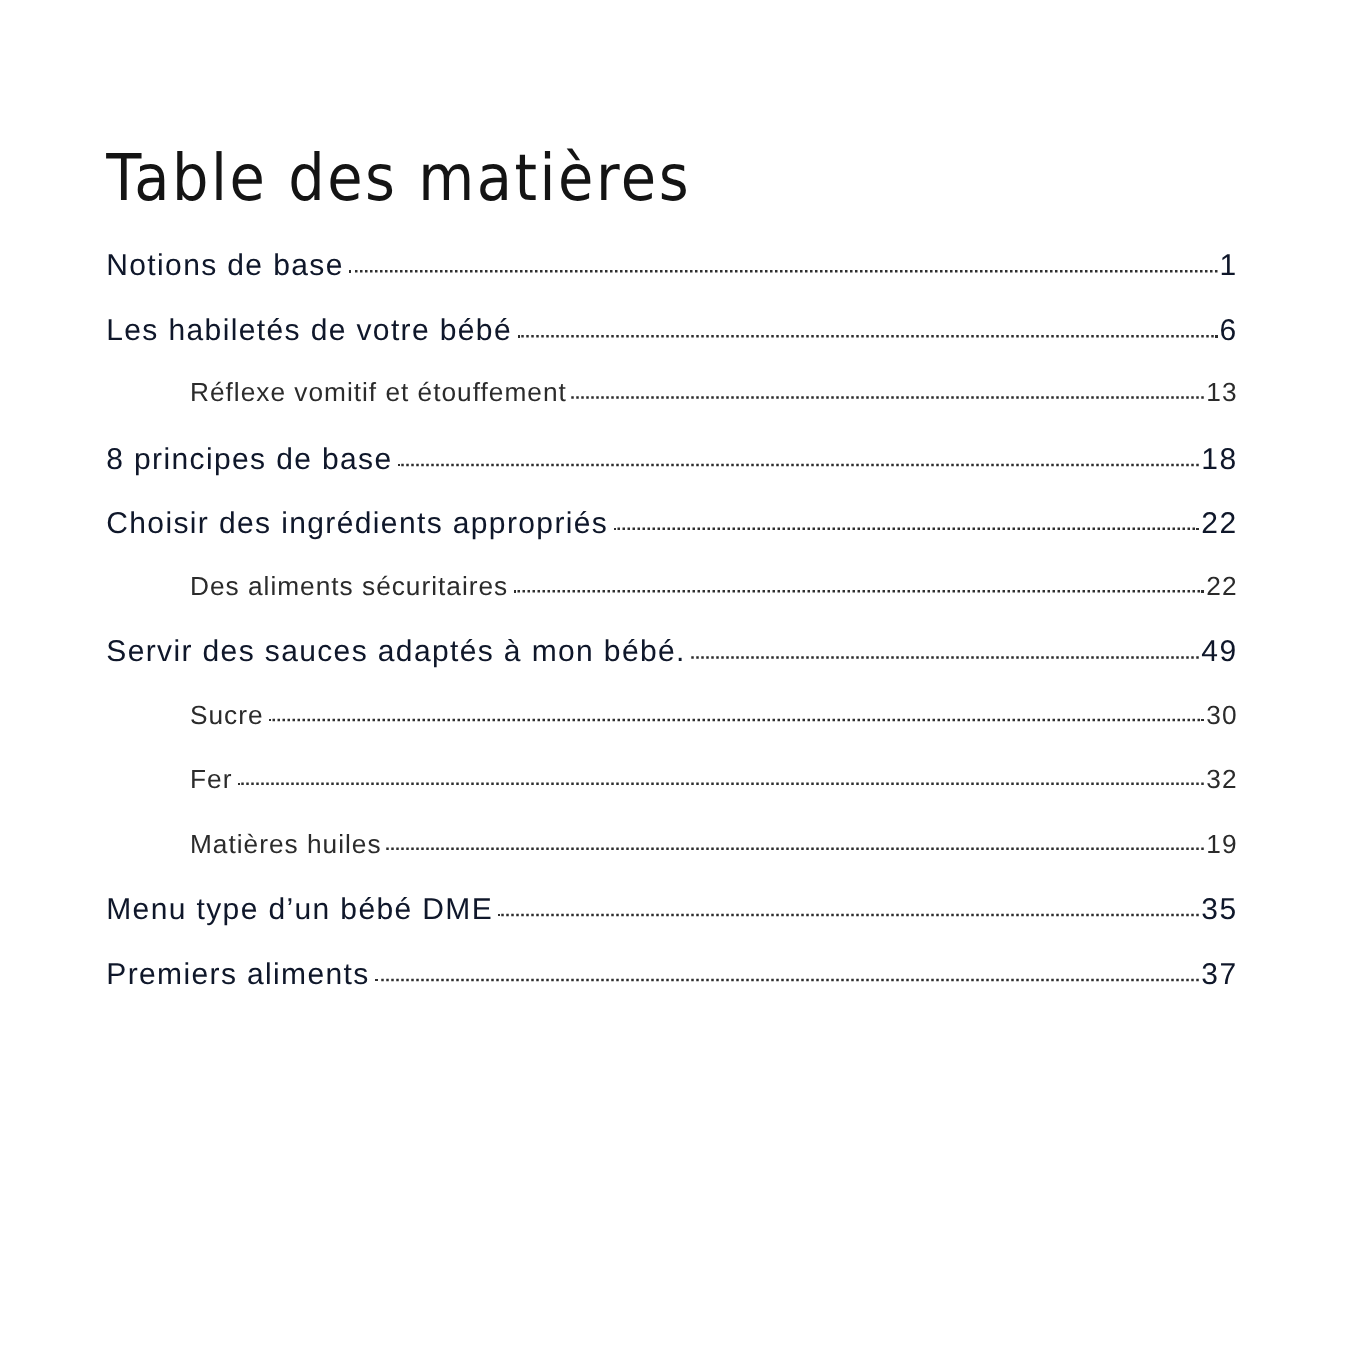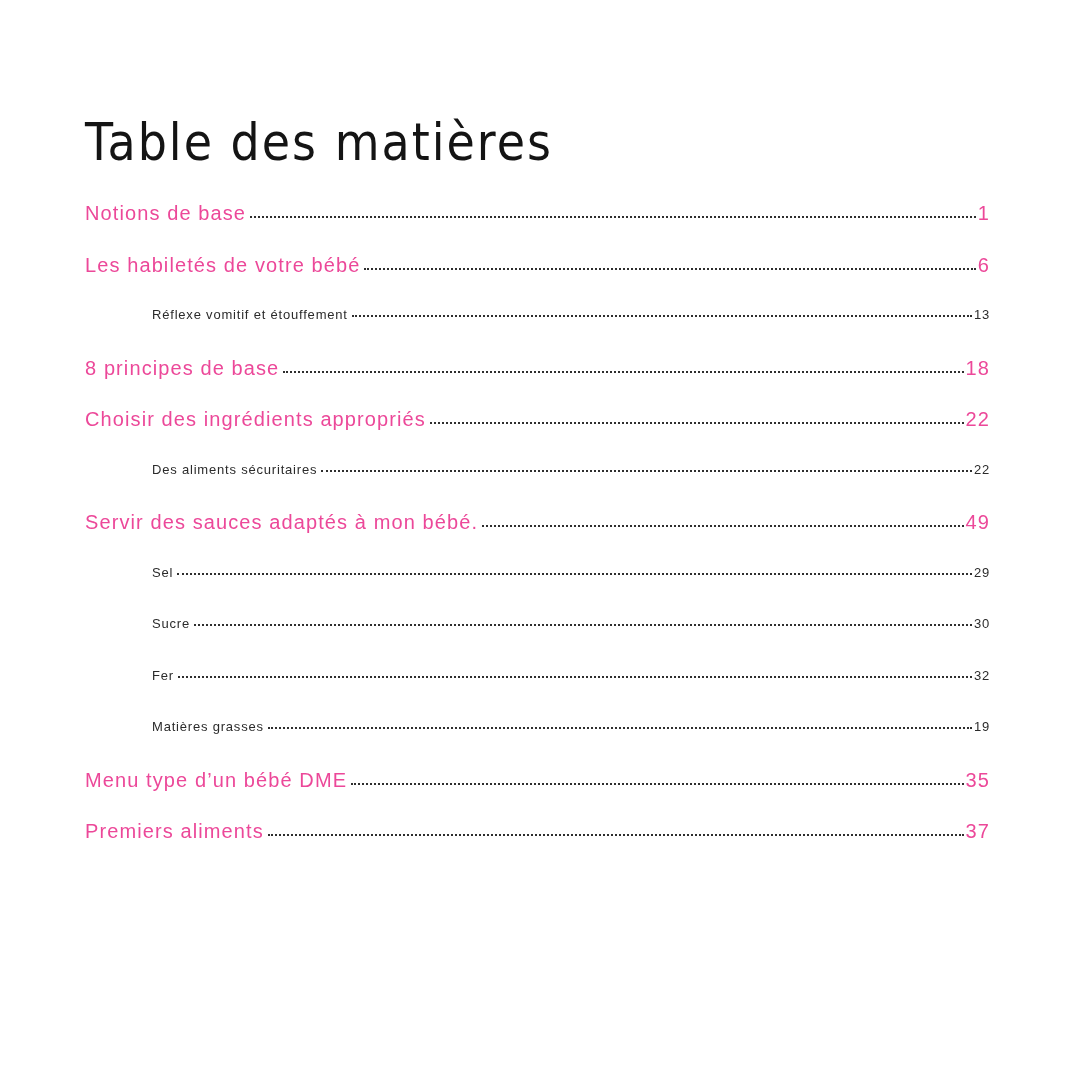--- a/index.html
+++ b/index.html
@@ -32,28 +32,28 @@
     line-height: 52px;
     white-space: nowrap;
   }
   .toc {
     margin-top: 33px;
   }
   .toc-row {
     display: flex;
     align-items: baseline;
     height: 51.5px;
-    font-size: 20px;
+    font-size: 24px;
     line-height: 24px;
     letter-spacing: 1.1px;
-    color: #ec4899;
+    color: #0f172a;
   }
   .toc-row.sub {
     padding-left: 67px;
-    font-size: 13px;
+    font-size: 21px;
     line-height: 21px;
     letter-spacing: 0.8px;
     color: #2b2b2b;
   }
   .toc-label {
     white-space: nowrap;
     flex: 0 0 auto;
   }
   .toc-dots {
     flex: 1 1 auto;
@@ -113,40 +113,35 @@
       <span class="toc-page">22</span>
     </div>
 
 
     <div class="toc-row">
       <span class="toc-label">Servir des sauces adaptés à mon bébé.</span>
       <span class="toc-dots"></span>
       <span class="toc-page">49</span>
     </div>
 
-    <div class="toc-row sub">
-      <span class="toc-label">Sel</span>
-      <span class="toc-dots"></span>
-      <span class="toc-page">29</span>
-    </div>
 
     <div class="toc-row sub">
       <span class="toc-label">Sucre</span>
       <span class="toc-dots"></span>
       <span class="toc-page">30</span>
     </div>
 
     <div class="toc-row sub">
       <span class="toc-label">Fer</span>
       <span class="toc-dots"></span>
       <span class="toc-page">32</span>
     </div>
 
     <div class="toc-row sub">
-      <span class="toc-label">Matières grasses</span>
+      <span class="toc-label">Matières huiles</span>
       <span class="toc-dots"></span>
       <span class="toc-page">19</span>
     </div>
 
     <div class="toc-row">
       <span class="toc-label">Menu type d’un bébé DME</span>
       <span class="toc-dots"></span>
       <span class="toc-page">35</span>
     </div>
 

